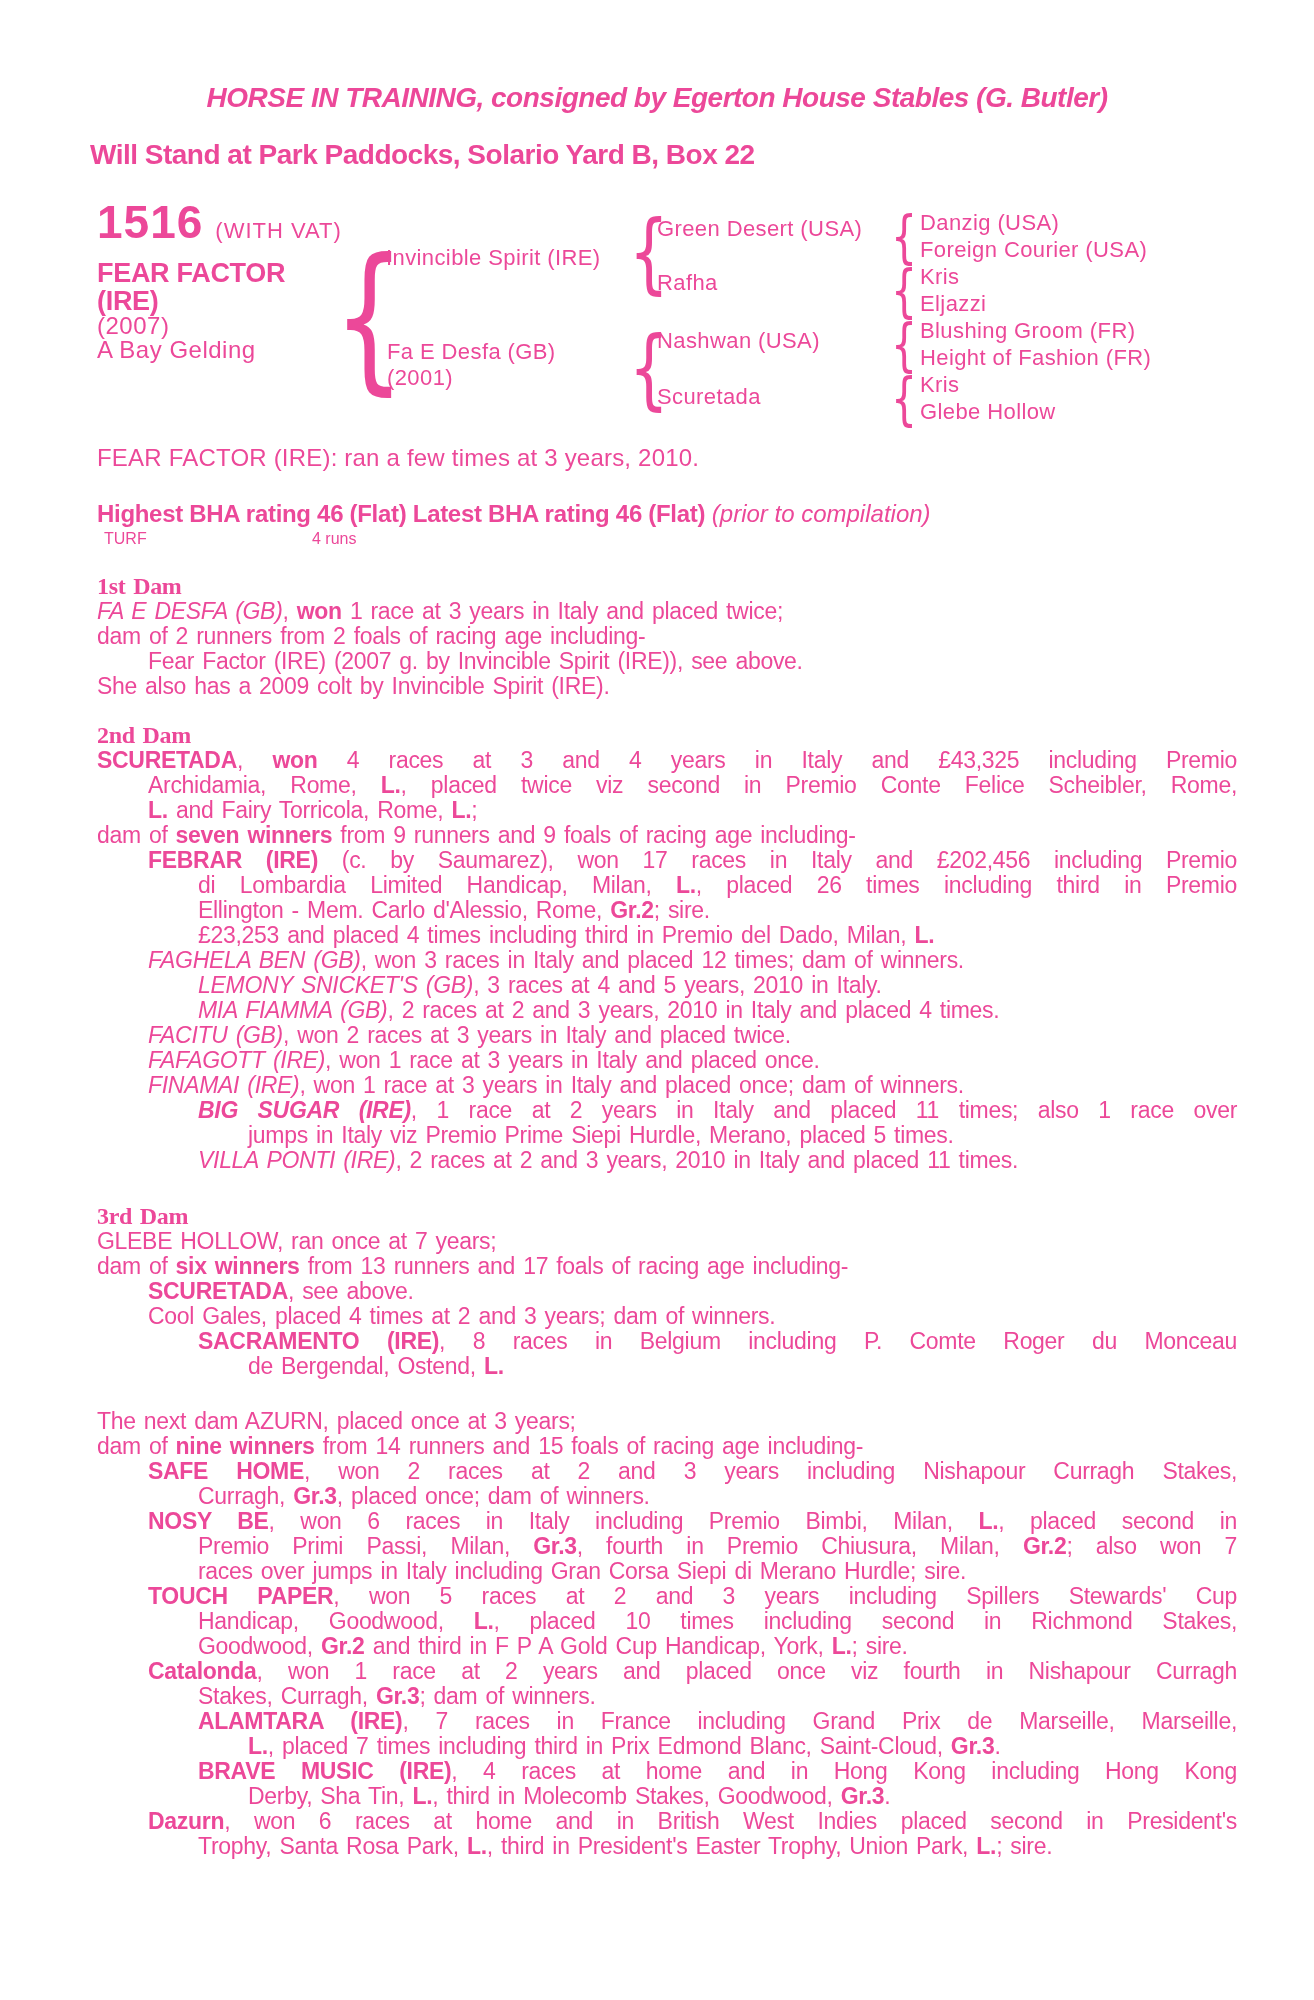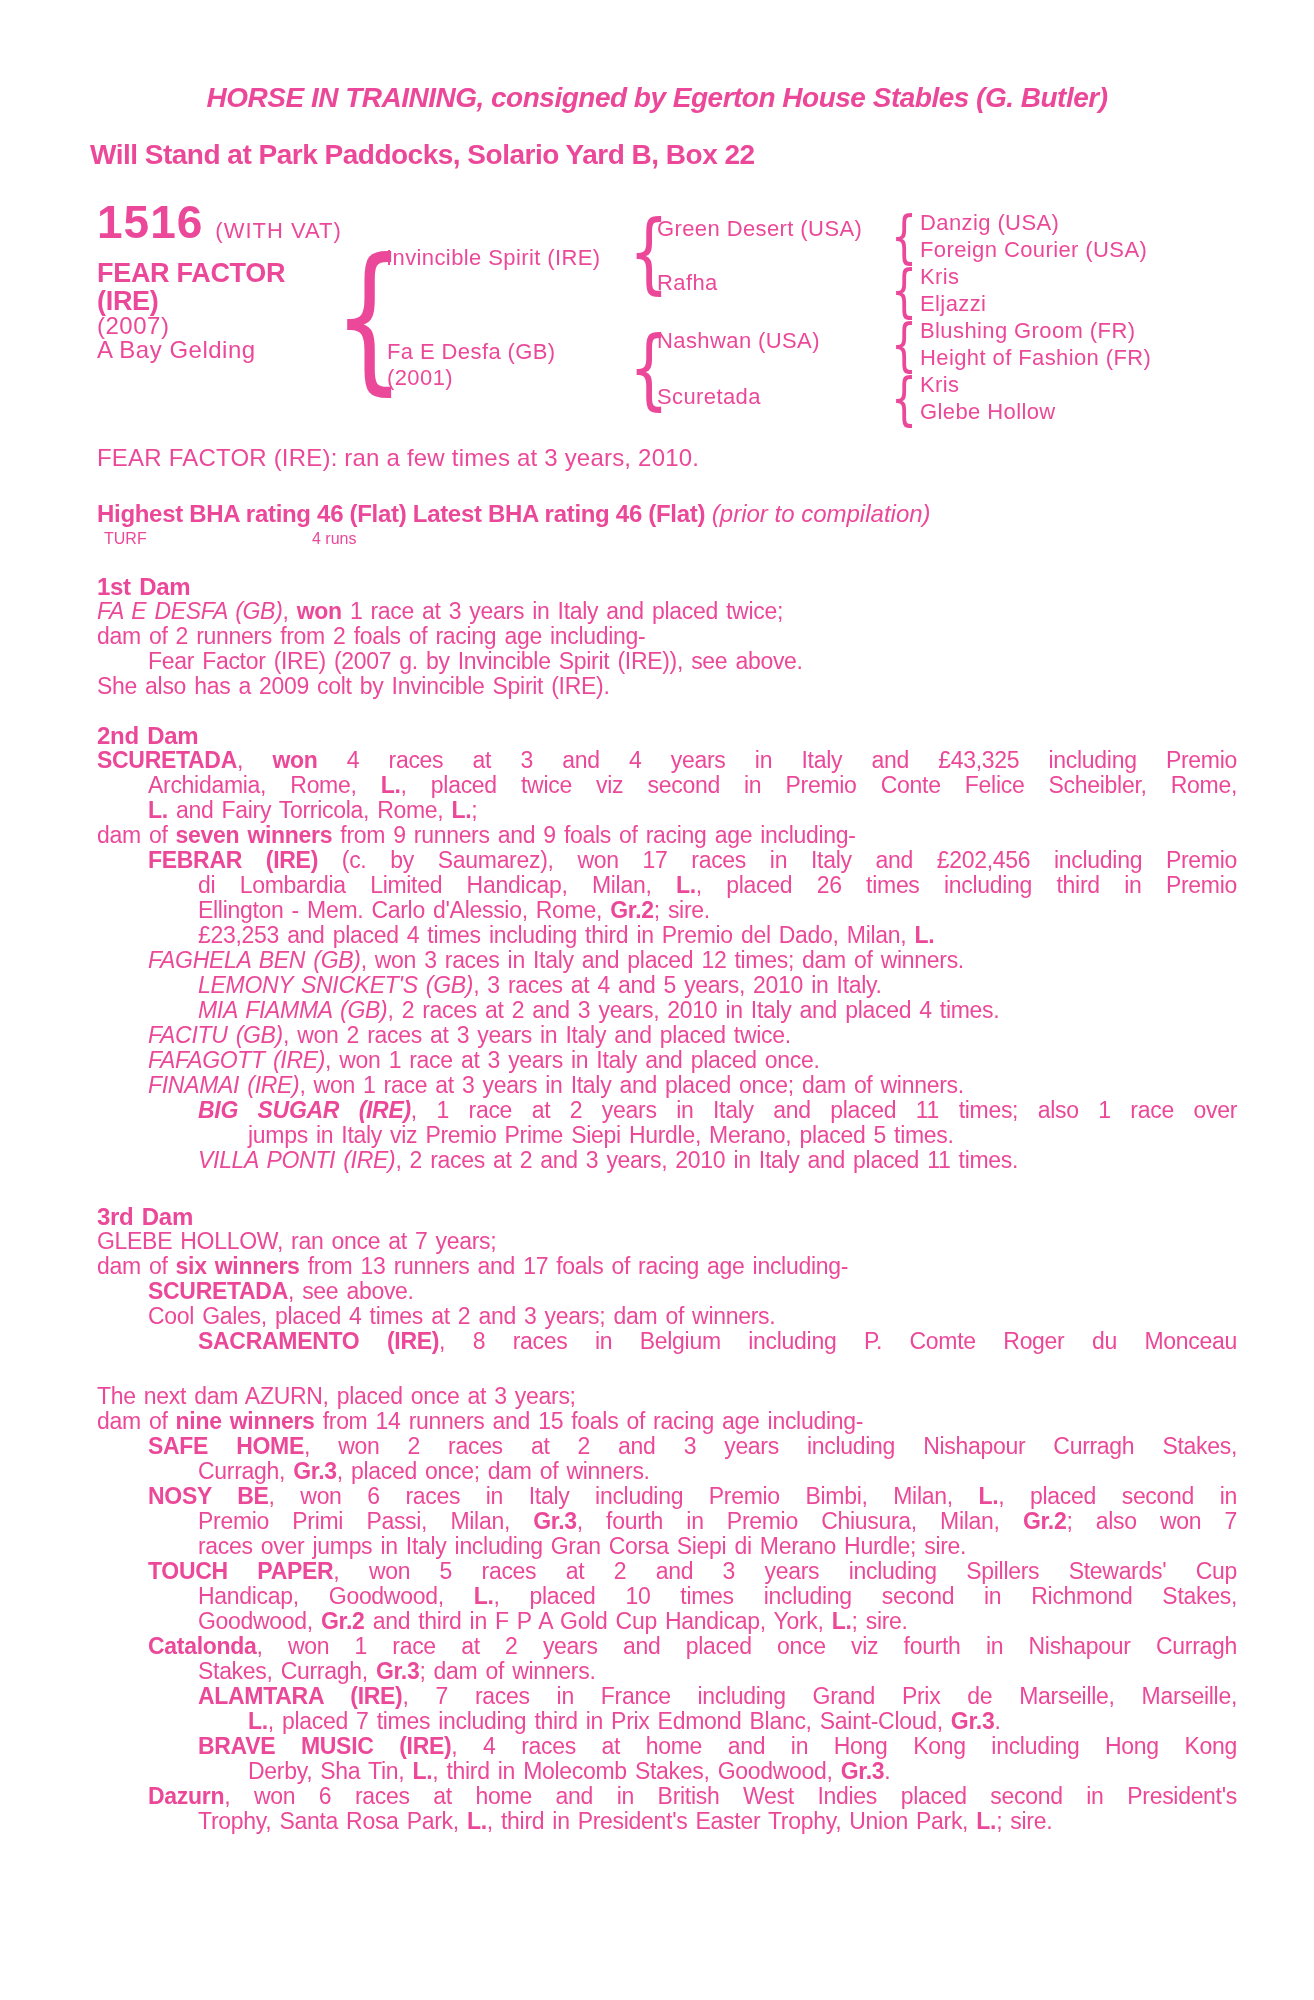--- a/index.html
+++ b/index.html
@@ -57,21 +57,21 @@
   #brace-g3{top:371px;}
   
   #record{left:97px;top:445px;font-size:24px;line-height:25px;letter-spacing:0.2px;}
   #rating{left:97px;top:501px;font-size:24px;line-height:25px;}
   #rating .rb{font-weight:bold;letter-spacing:-0.3px;}
   #rating .ri{font-style:italic;}
   #turfline{left:104px;top:526px;font-size:16px;line-height:25px;}
   #turfline .surf{display:inline-block;width:208px;}
   #body{left:97px;top:574px;width:1140px;font-size:23px;line-height:25px;
         letter-spacing:-0.3px;word-spacing:2px;}
-  .sec-heading{font-weight:bold;font-size:24px;}
+  .sec-heading{font-weight:bold;font-size:24px;font-family:Liberation Serif, serif;}
   .line{white-space:nowrap;}
   .line.j{white-space:normal;text-align:justify;text-align-last:justify;}
   .ind1{padding-left:51px;}
   .ind2{padding-left:101px;}
   .ind3{padding-left:151px;}
   .sb{font-weight:bold;}
   .si{font-style:italic;}
   .sbi{font-weight:bold;font-style:italic;}
   #sec1{margin-top:0px;}
   #sec2{margin-top:24px;}
@@ -172,20 +172,21 @@
         <div class="line ind3"><span>jumps in Italy viz Premio Prime Siepi Hurdle, Merano, placed 5 times.</span></div>
         <div class="line ind2"><span class="si">VILLA PONTI (IRE)</span><span>, 2 races at 2 and 3 years, 2010 in Italy and placed 11 times.</span></div>
       </div>
     <div id="sec3">
         <div class="sec-heading">3rd Dam</div>
         <div class="line ind0"><span>GLEBE HOLLOW, ran once at 7 years;</span></div>
         <div class="line ind0"><span>dam of </span><span class="sb">six winners</span><span> from 13 runners and 17 foals of racing age including-</span></div>
         <div class="line ind1"><span class="sb">SCURETADA</span><span>, see above.</span></div>
         <div class="line ind1"><span>Cool Gales, placed 4 times at 2 and 3 years; dam of winners.</span></div>
         <div class="line ind2 j"><span class="sb">SACRAMENTO (IRE)</span><span>, 8 races in Belgium including P. Comte Roger du Monceau</span></div>
+        <div class="line ind3"><span>de Bergendal, Ostend, </span><span class="sb">L.</span></div>
       </div>
     <div id="sec4">
         <div class="line ind0"><span>The next dam AZURN, placed once at 3 years;</span></div>
         <div class="line ind0"><span>dam of </span><span class="sb">nine winners</span><span> from 14 runners and 15 foals of racing age including-</span></div>
         <div class="line ind1 j"><span class="sb">SAFE HOME</span><span>, won 2 races at 2 and 3 years including Nishapour Curragh Stakes,</span></div>
         <div class="line ind2"><span>Curragh, </span><span class="sb">Gr.3</span><span>, placed once; dam of winners.</span></div>
         <div class="line ind1 j"><span class="sb">NOSY BE</span><span>, won 6 races in Italy including Premio Bimbi, Milan, </span><span class="sb">L.</span><span>, placed second in</span></div>
         <div class="line ind2 j"><span>Premio Primi Passi, Milan, </span><span class="sb">Gr.3</span><span>, fourth in Premio Chiusura, Milan, </span><span class="sb">Gr.2</span><span>; also won 7</span></div>
         <div class="line ind2"><span>races over jumps in Italy including Gran Corsa Siepi di Merano Hurdle; sire.</span></div>
         <div class="line ind1 j"><span class="sb">TOUCH PAPER</span><span>, won 5 races at 2 and 3 years including Spillers Stewards' Cup</span></div>

